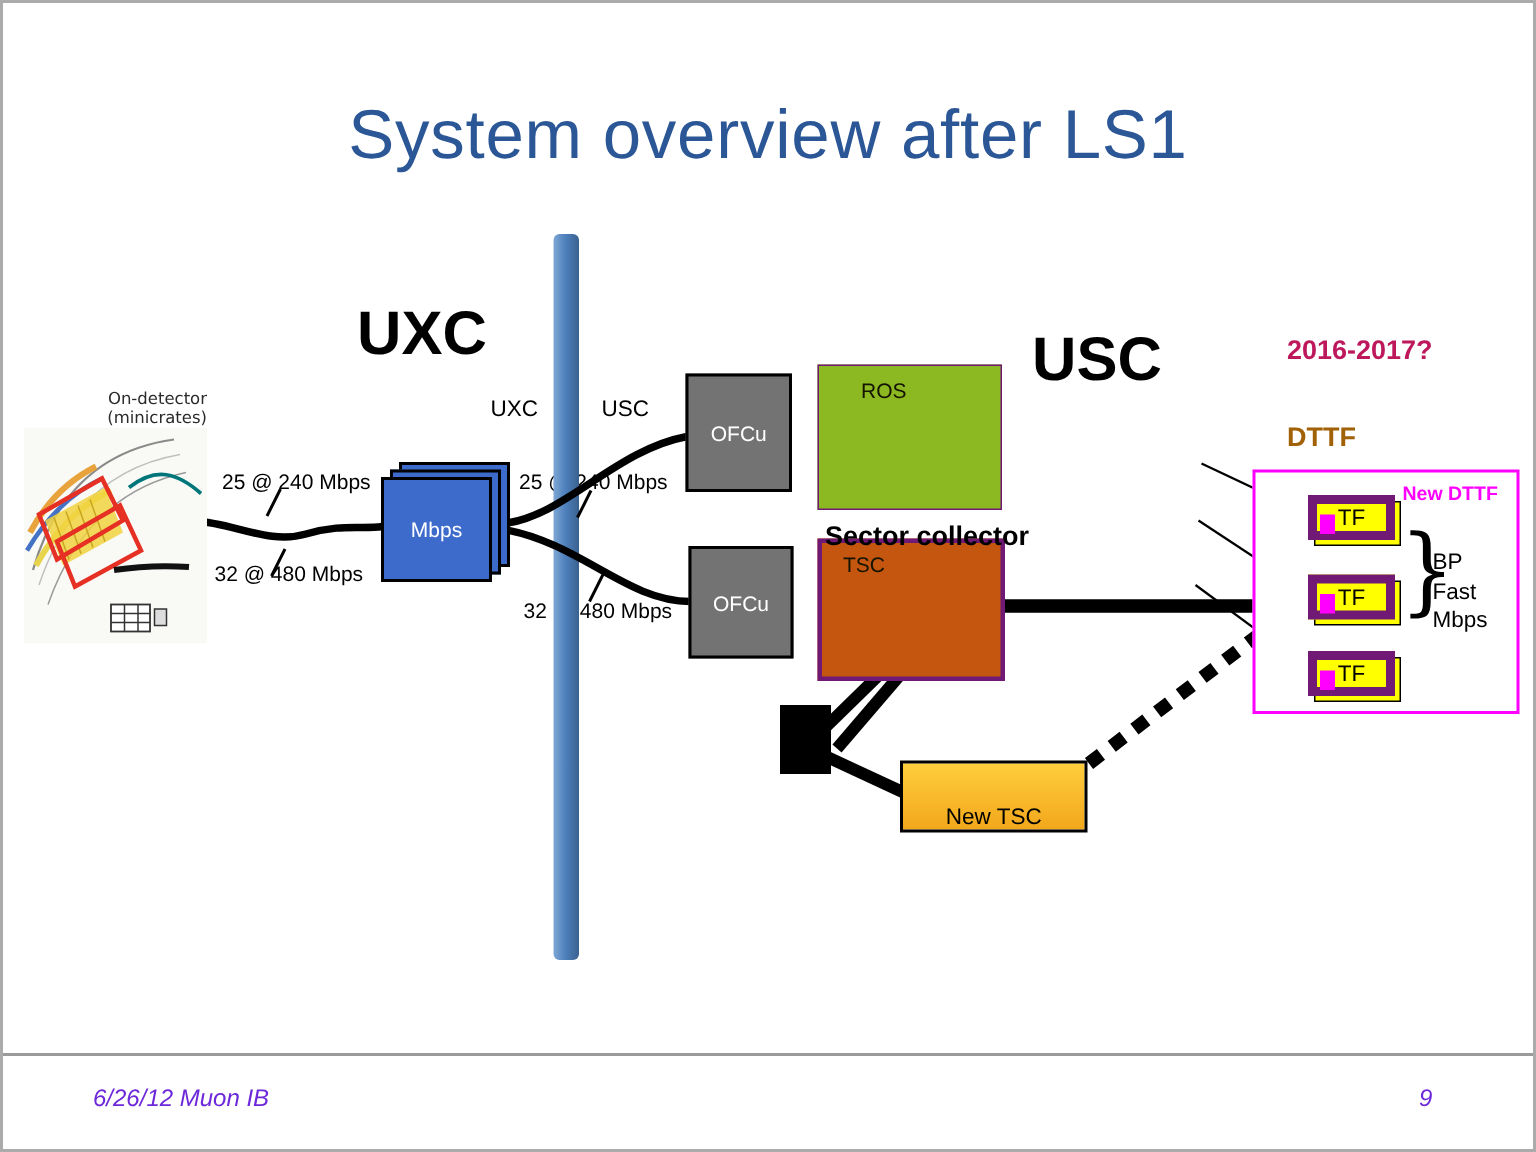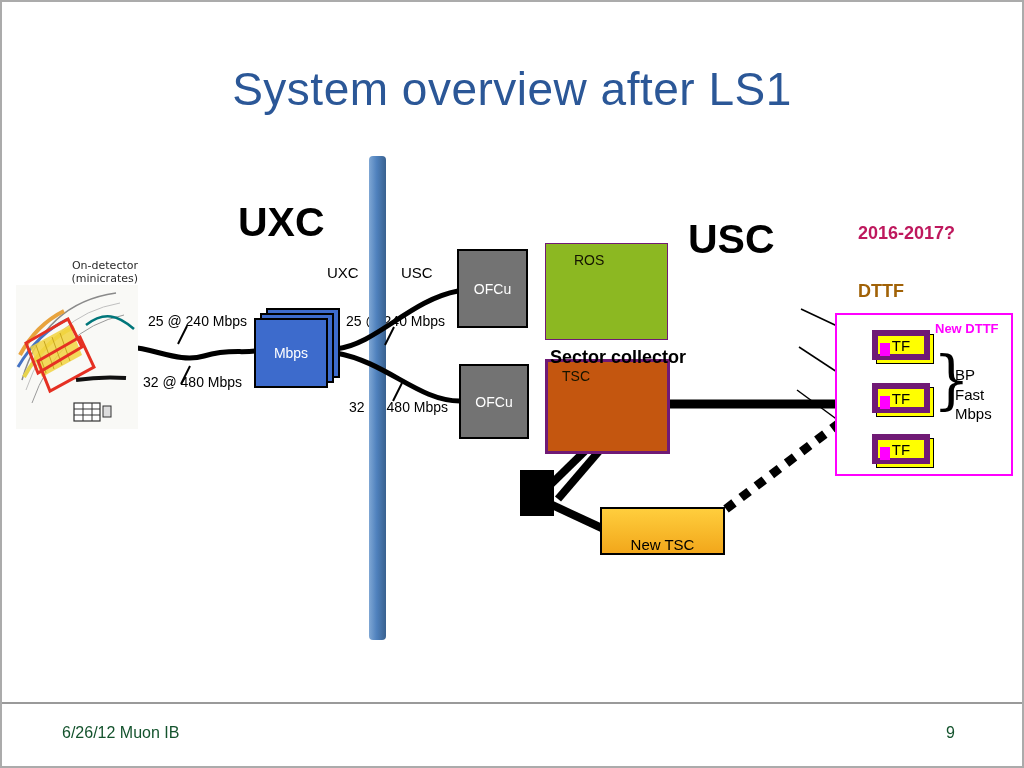--- a/index.html
+++ b/index.html
@@ -50,21 +50,21 @@
   .nub{position:absolute;left:2px;top:7px;width:10px;height:13px;background:#ff00ff;}
   .new-dttf{position:absolute;left:98px;top:6px;font-size:13px;font-weight:700;color:#ff00ff;white-space:nowrap;}
   .brace{
     position:absolute;left:96px;top:36px;font-size:58px;font-weight:400;color:#000;
     font-family:"DejaVu Serif",serif;transform:scaleY(1.1);line-height:1;
   }
   .bp{position:absolute;left:118px;top:50px;font-size:15px;color:#000;line-height:1.3;}
   .detector{position:absolute;left:14px;top:258px;width:122px;height:172px;z-index:3;}
   .det-lbl{text-align:right;font-size:11px;line-height:1.15;color:#2a2a2a;font-family:"DejaVu Sans",sans-serif;}
   .footer-line{position:absolute;left:0;top:700px;width:100%;height:2px;background:#9a9a9a;}
-  .footer-text{position:absolute;top:722px;font-size:16px;color:#14532d;}
+  .footer-text{position:absolute;top:722px;font-size:16px;color:#6d28d9;font-style:italic;}
 </style>
 </head>
 <body>
 
 <div class="slide">
 
   <div class="title">System overview after LS1</div>
 
   <div class="wall"></div>
 

